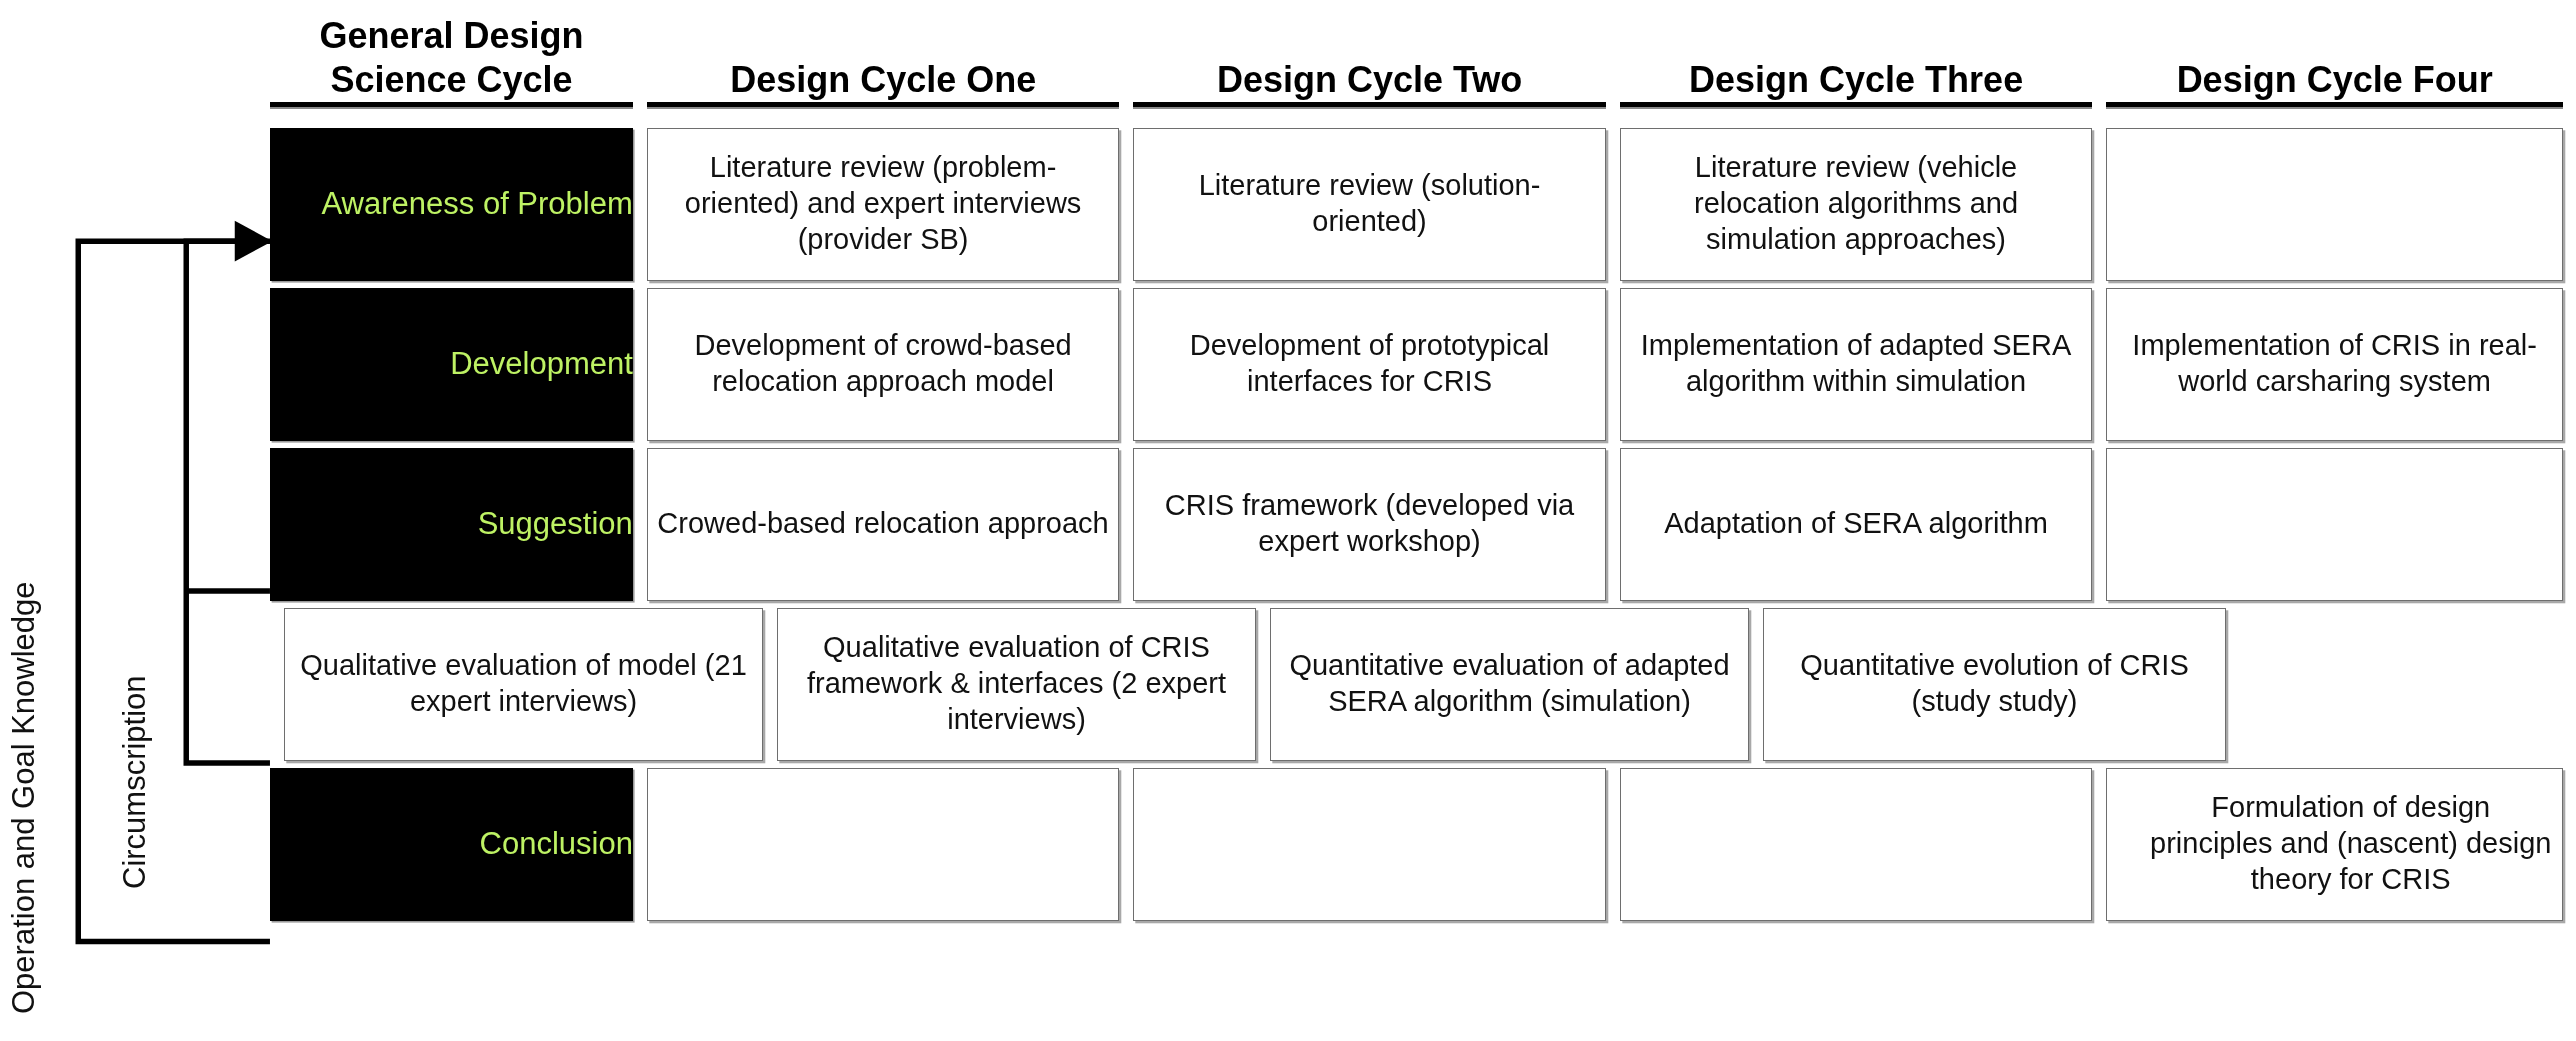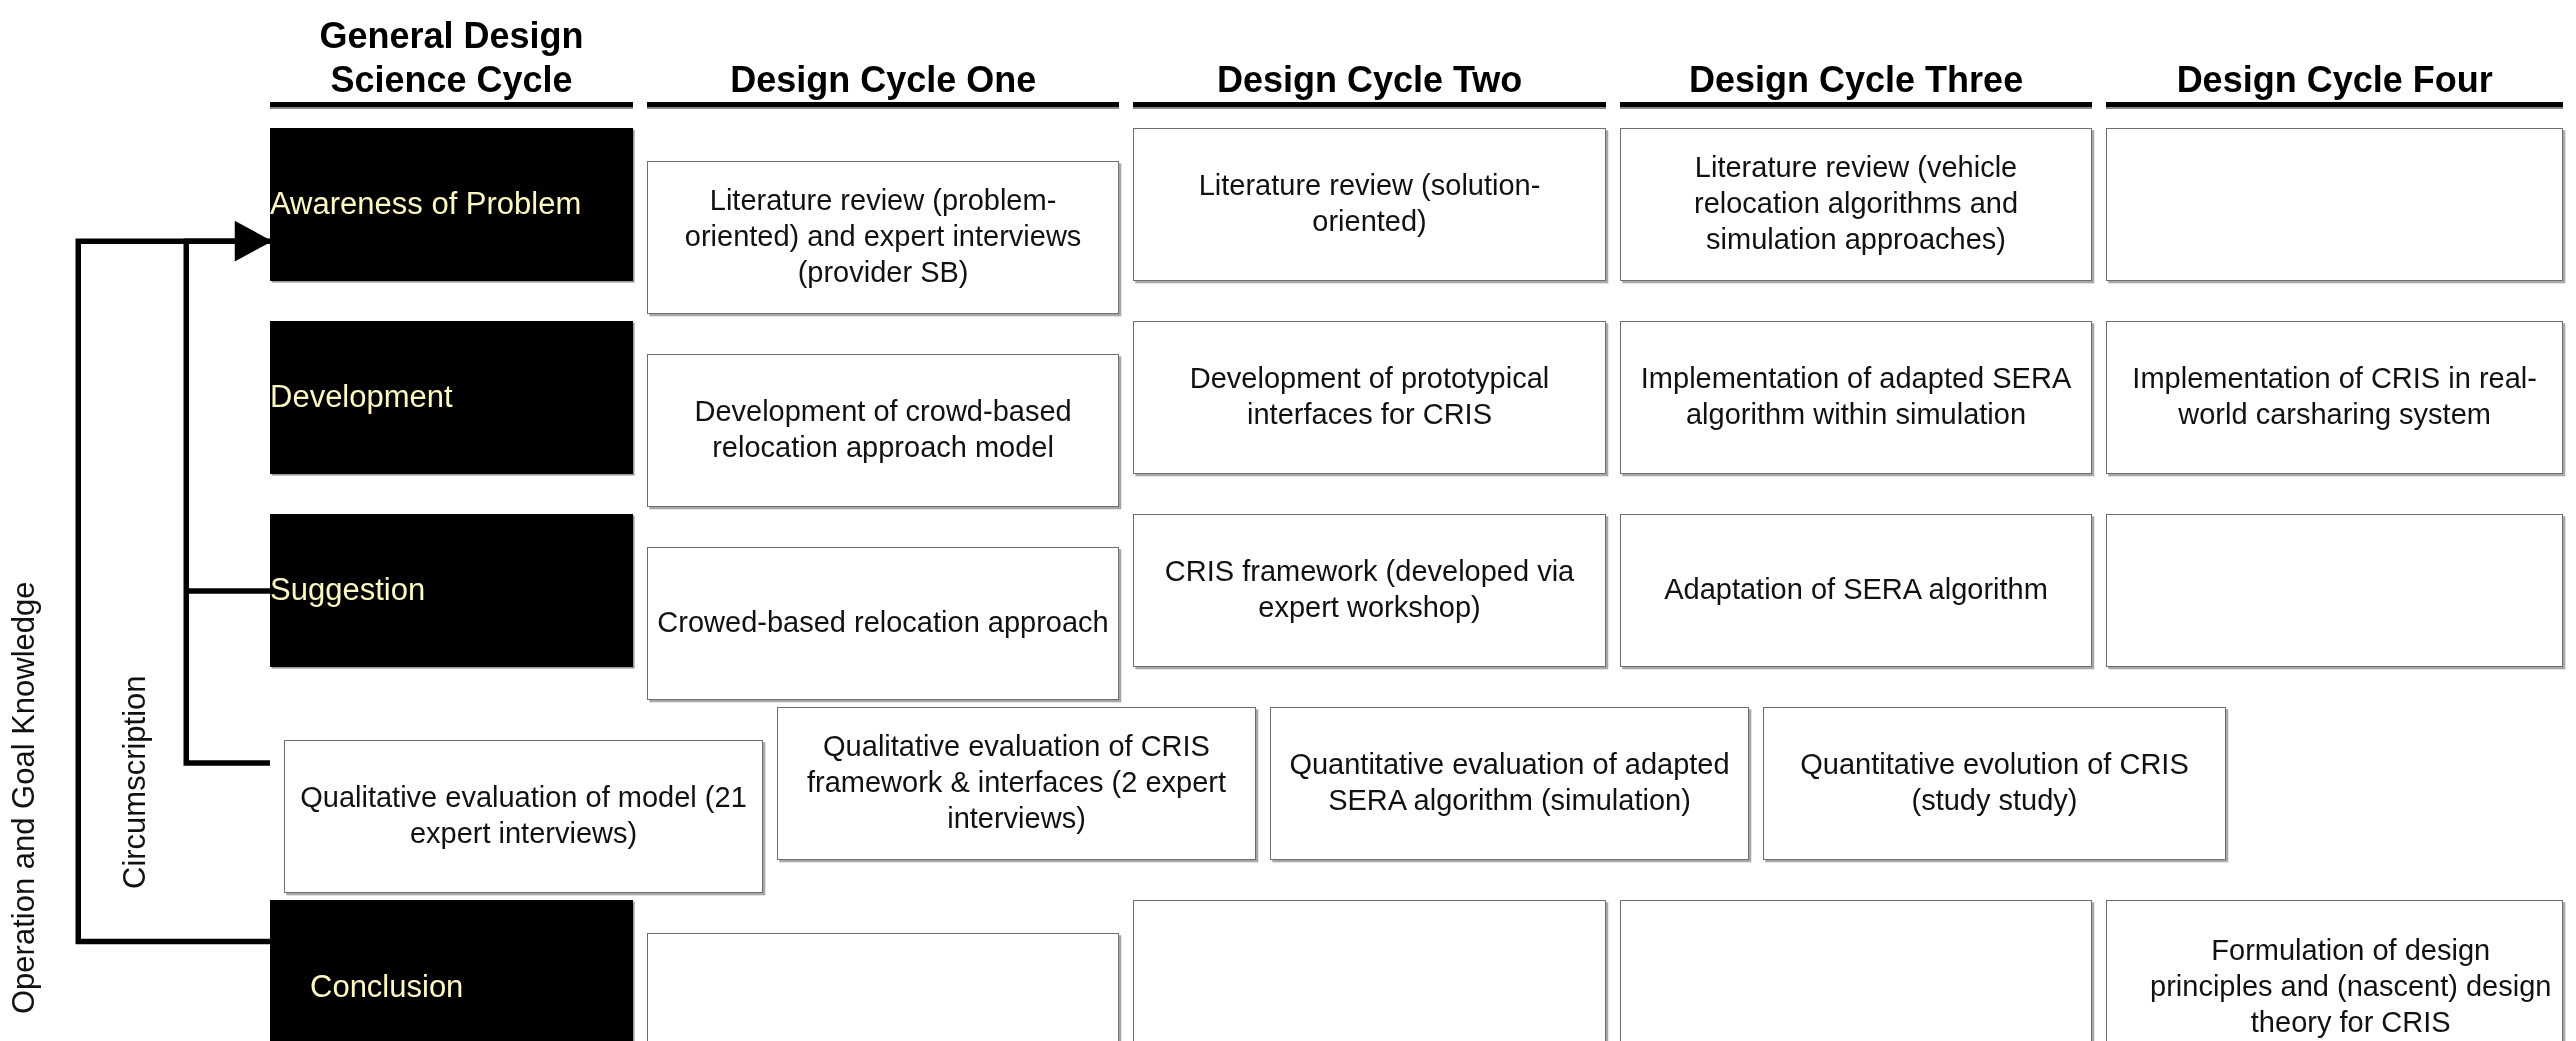--- a/index.html
+++ b/index.html
@@ -44,24 +44,24 @@
     border-top:5.5px solid #000;
     border-bottom:2.3px solid #8a8a8a;
     margin-bottom:11px;
     width:100%;
   }
 
   .body-row{display:flex;margin-bottom:7px;}
 
   .stage-cell{
     background:#000000;
-    color:#fef9c3;
+    color:#bef264;
     font-size:31px;
     line-height:1.22;
-    text-align:left;
+    text-align:right;
     display:flex;
     align-items:center;
     justify-content:center;
     box-sizing:border-box;
     box-shadow:1.6px 1.6px 0 0 #9a9a9a;
   }
   .content-cell{
     background:#ffffff;
     border:1.6px solid #6e6e6e;
     color:#111;
@@ -72,32 +72,32 @@
     align-items:center;
     justify-content:center;
     box-sizing:border-box;
     box-shadow:2.3px 2.3px 0 0 #a8a8a8;
     padding:3.1px 7.8px;
   }
   .cell-text{display:block;width:100%;}
 
   
   .c0{width:368px;}
-  .c1{width:479px;margin-top:33px;}
+  .c1{width:479px;}
   .c2{width:479px;}
   .c3{width:479px;}
   .c4{width:463px;}
   .gap{width:14px;flex:0 0 14px;}
 
   
   .r0{height:153px;}
   .r1{height:153px;}
   .r2{height:153px;}
   .r3{height:153px;}
-  .r4{height:174px;padding-left:40px;}
+  .r4{height:153px;padding-left:40px;}
 </style>
 </head>
 <body>
 
 <div class="vlabel" id="vlabel-outer">Operation and Goal Knowledge</div>
 
 <div class="vlabel" id="vlabel-inner">Circumscription</div>
 
 <svg id="bracket-svg" viewBox="0 0 400 1330">
 

